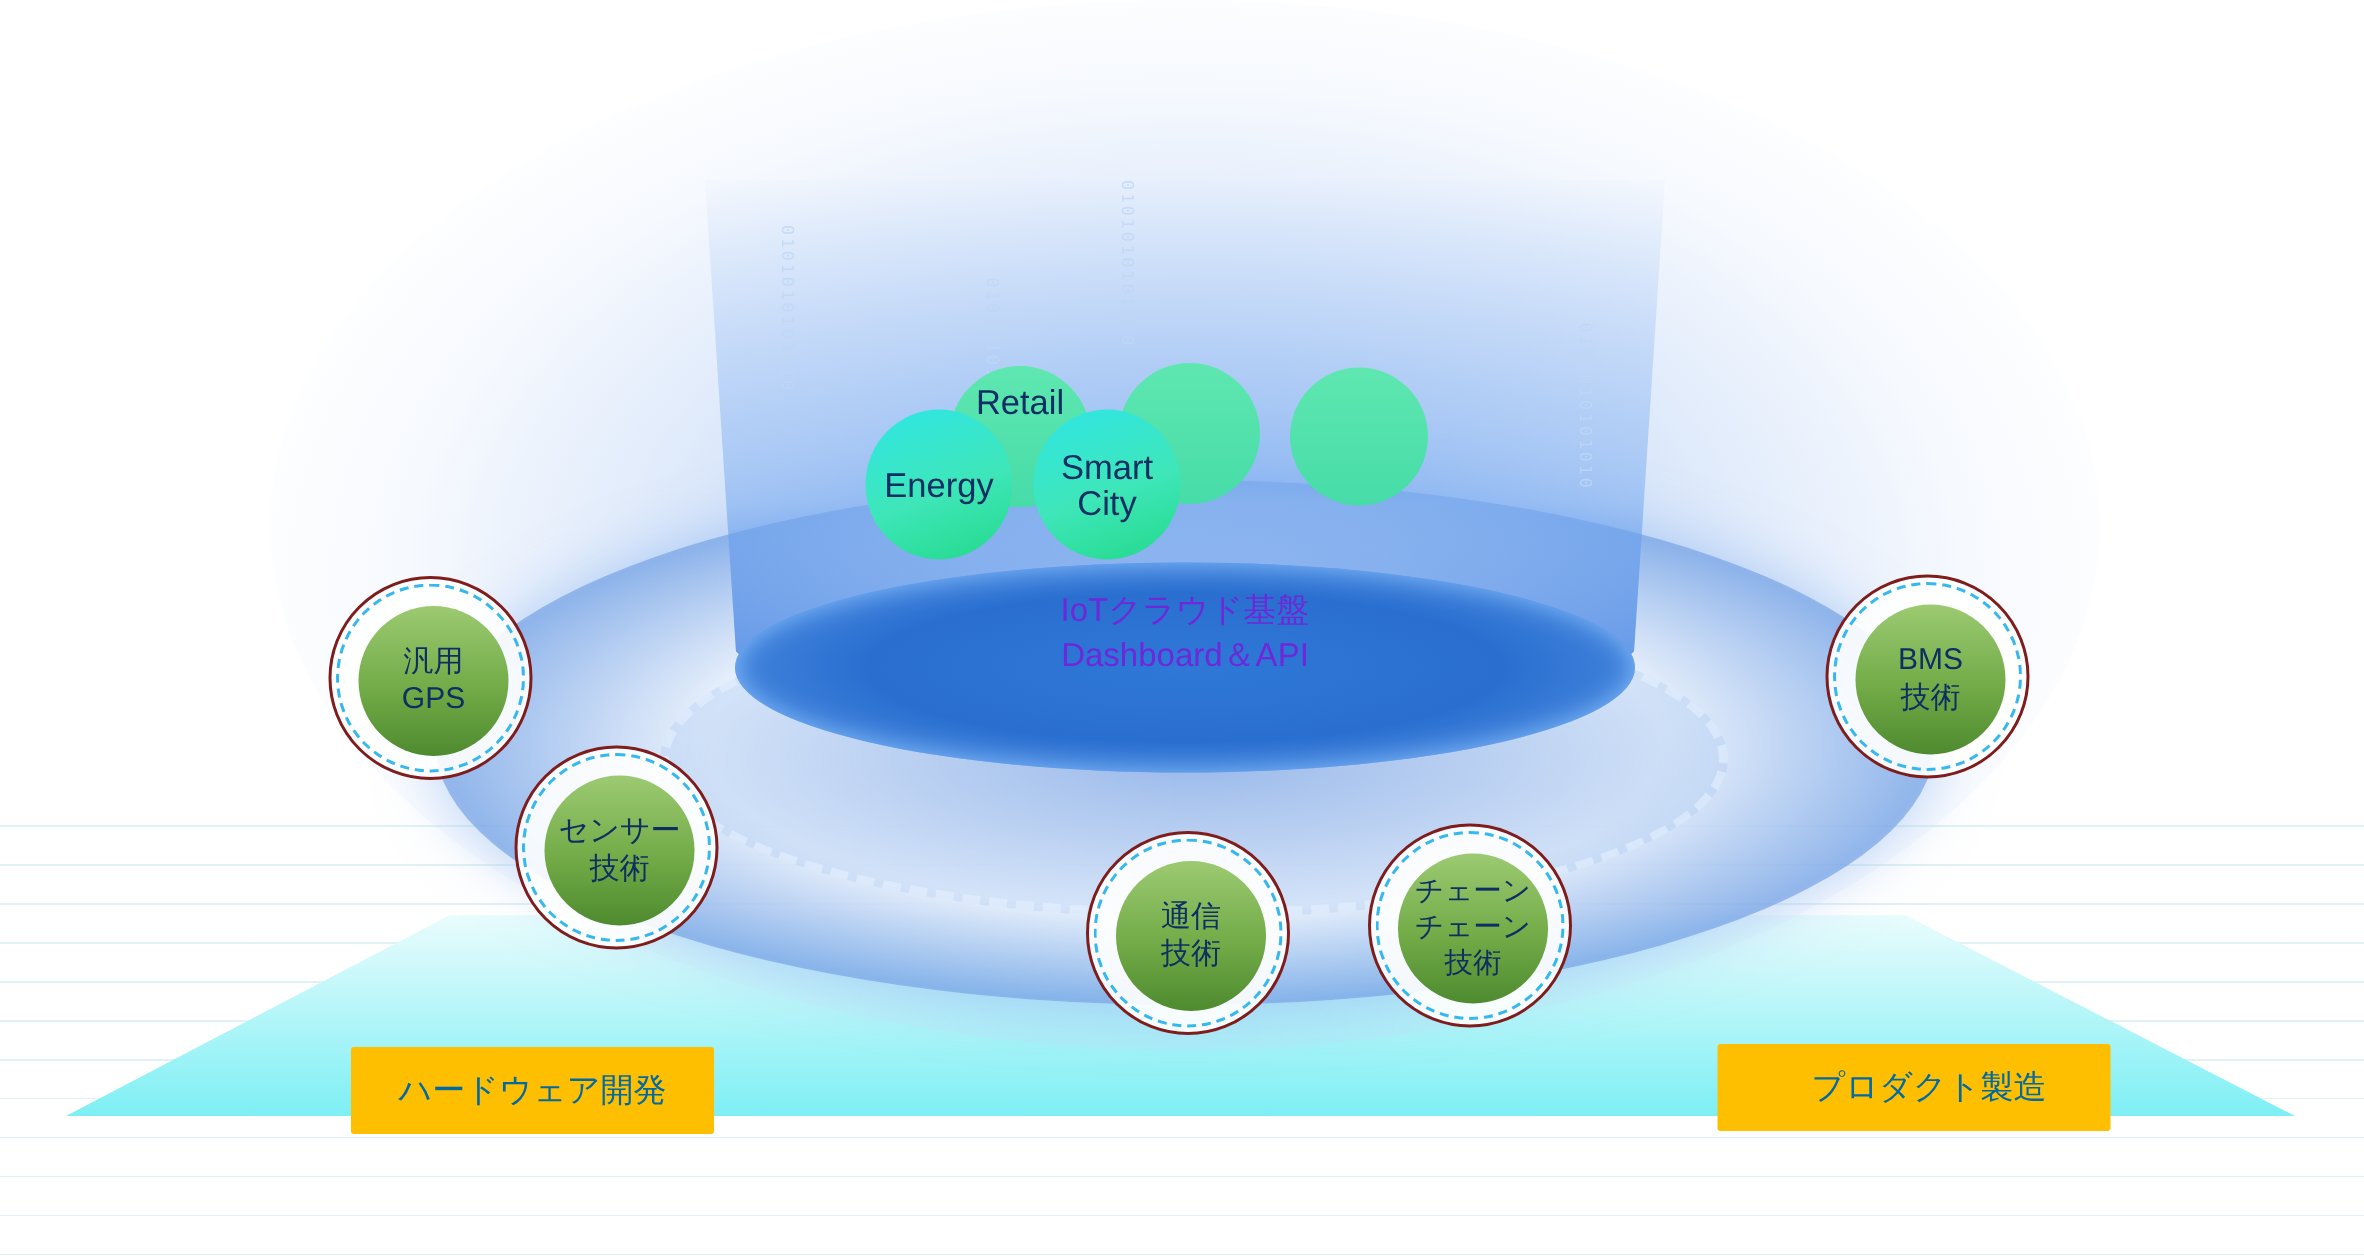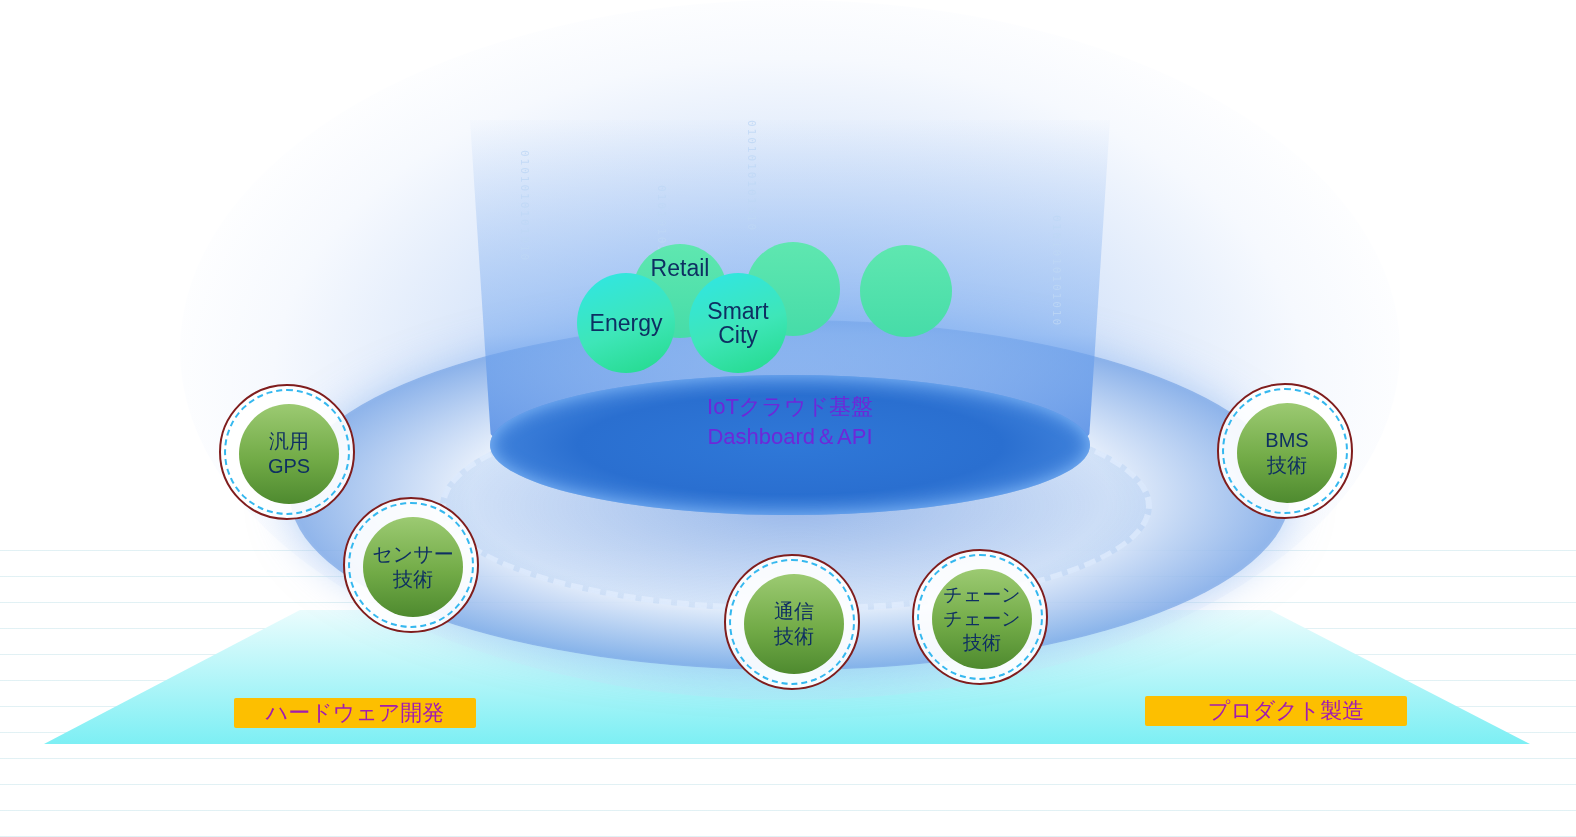--- a/index.html
+++ b/index.html
@@ -29,21 +29,21 @@
     color:#0e2f62;font-family:"Liberation Sans",sans-serif;font-size:23px;line-height:24px;
     background:linear-gradient(160deg,#2fe6e6 0%,#3ee6b8 55%,#22d98a 100%);}
   .app-bubble.back{background:linear-gradient(180deg,#5fe7b0 0%,#46dca8 100%);}
   .cloud-label{position:absolute;left:640px;top:392px;width:300px;text-align:center;color:#6d28d9;font-family:"Liberation Sans",sans-serif;font-size:22px;line-height:30px;}
   .tech{position:absolute;width:136px;height:136px;border-radius:50%;border:2px solid #7f1d1d;box-sizing:border-box;
     background:rgba(255,255,255,0.9);}
   .tech::before{content:"";position:absolute;left:3px;top:3px;right:3px;bottom:3px;border-radius:50%;border:2px dashed #35b8ef;}
   .tech-core{position:absolute;left:18px;top:18px;width:100px;height:100px;border-radius:50%;
     background:linear-gradient(180deg,#9cca72 0%,#72ab47 55%,#4e8a2f 100%);
     display:flex;align-items:center;justify-content:center;text-align:center;color:#0e2f62;font-family:"Liberation Sans",sans-serif;font-size:20px;line-height:25px;}
-  .tag{position:absolute;height:30px;background:#fdbf00;color:#a21caf;font-family:"Liberation Sans",sans-serif;font-size:22px;display:flex;align-items:center;justify-content:center;border-radius:2px;}
+  .tag{position:absolute;height:58px;background:#fdbf00;color:#0369a1;font-family:"Liberation Sans",sans-serif;font-size:22px;display:flex;align-items:center;justify-content:center;border-radius:2px;}
 </style>
 </head>
 <body>
 
 <div class="stage">
   <div class="grid"></div>
   <svg class="floor" viewBox="0 0 1576 837">
     <defs>
       <linearGradient id="fl" x1="0" y1="0" x2="0" y2="1">
         <stop offset="0" stop-color="#eafcfd"></stop>

